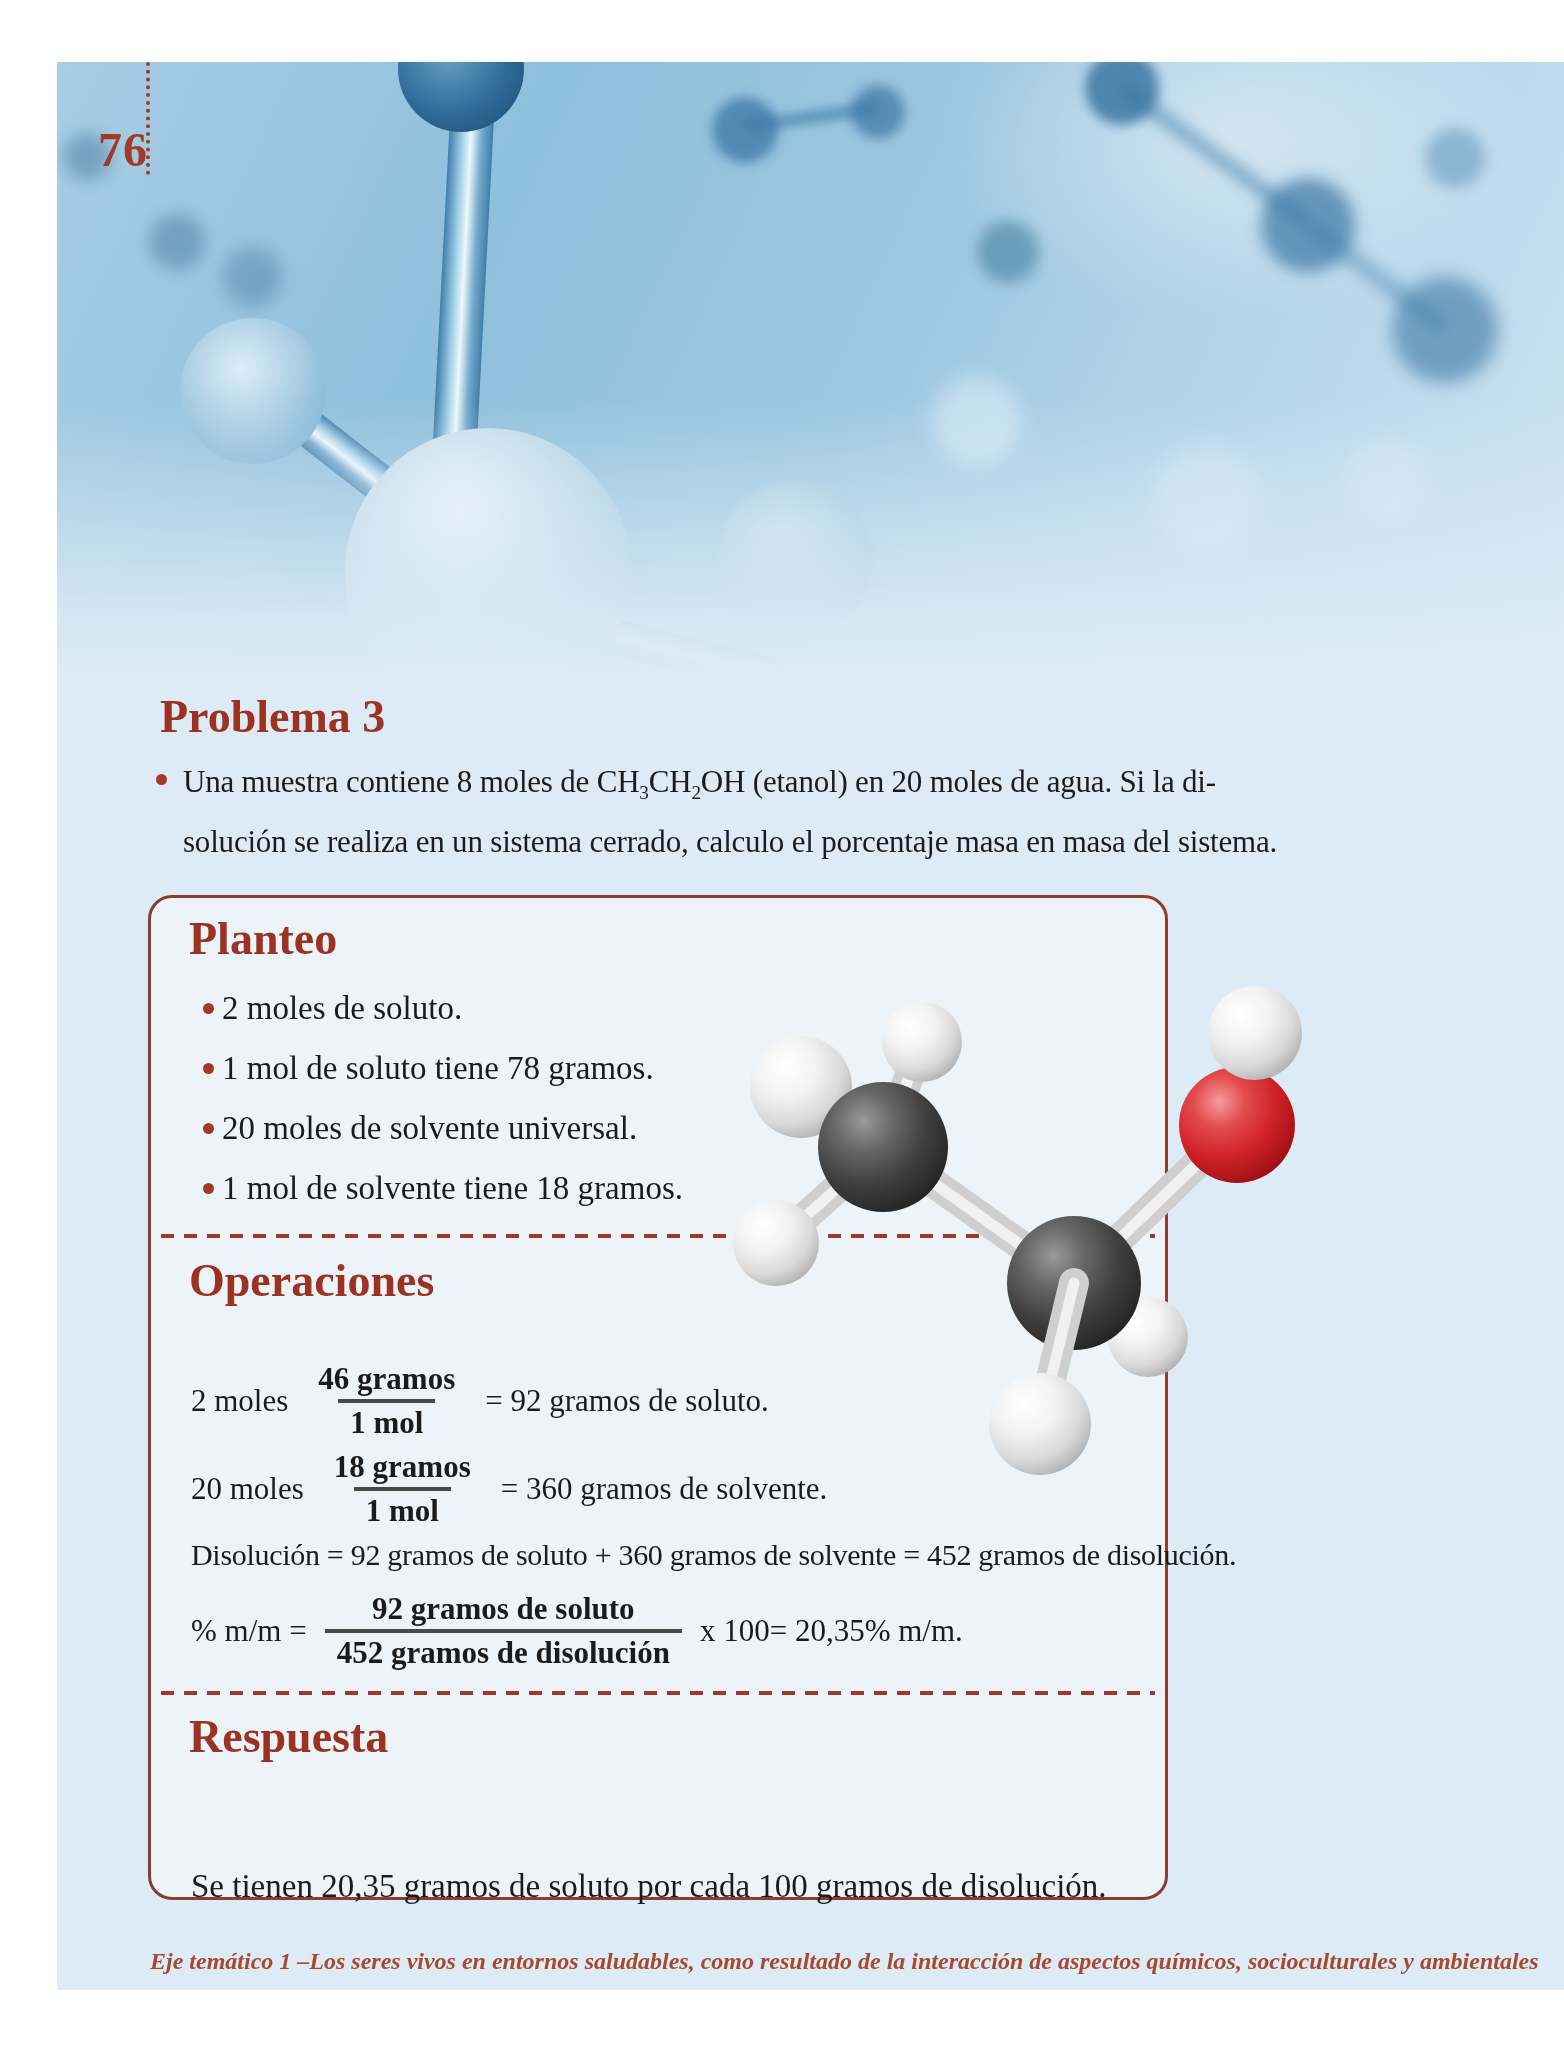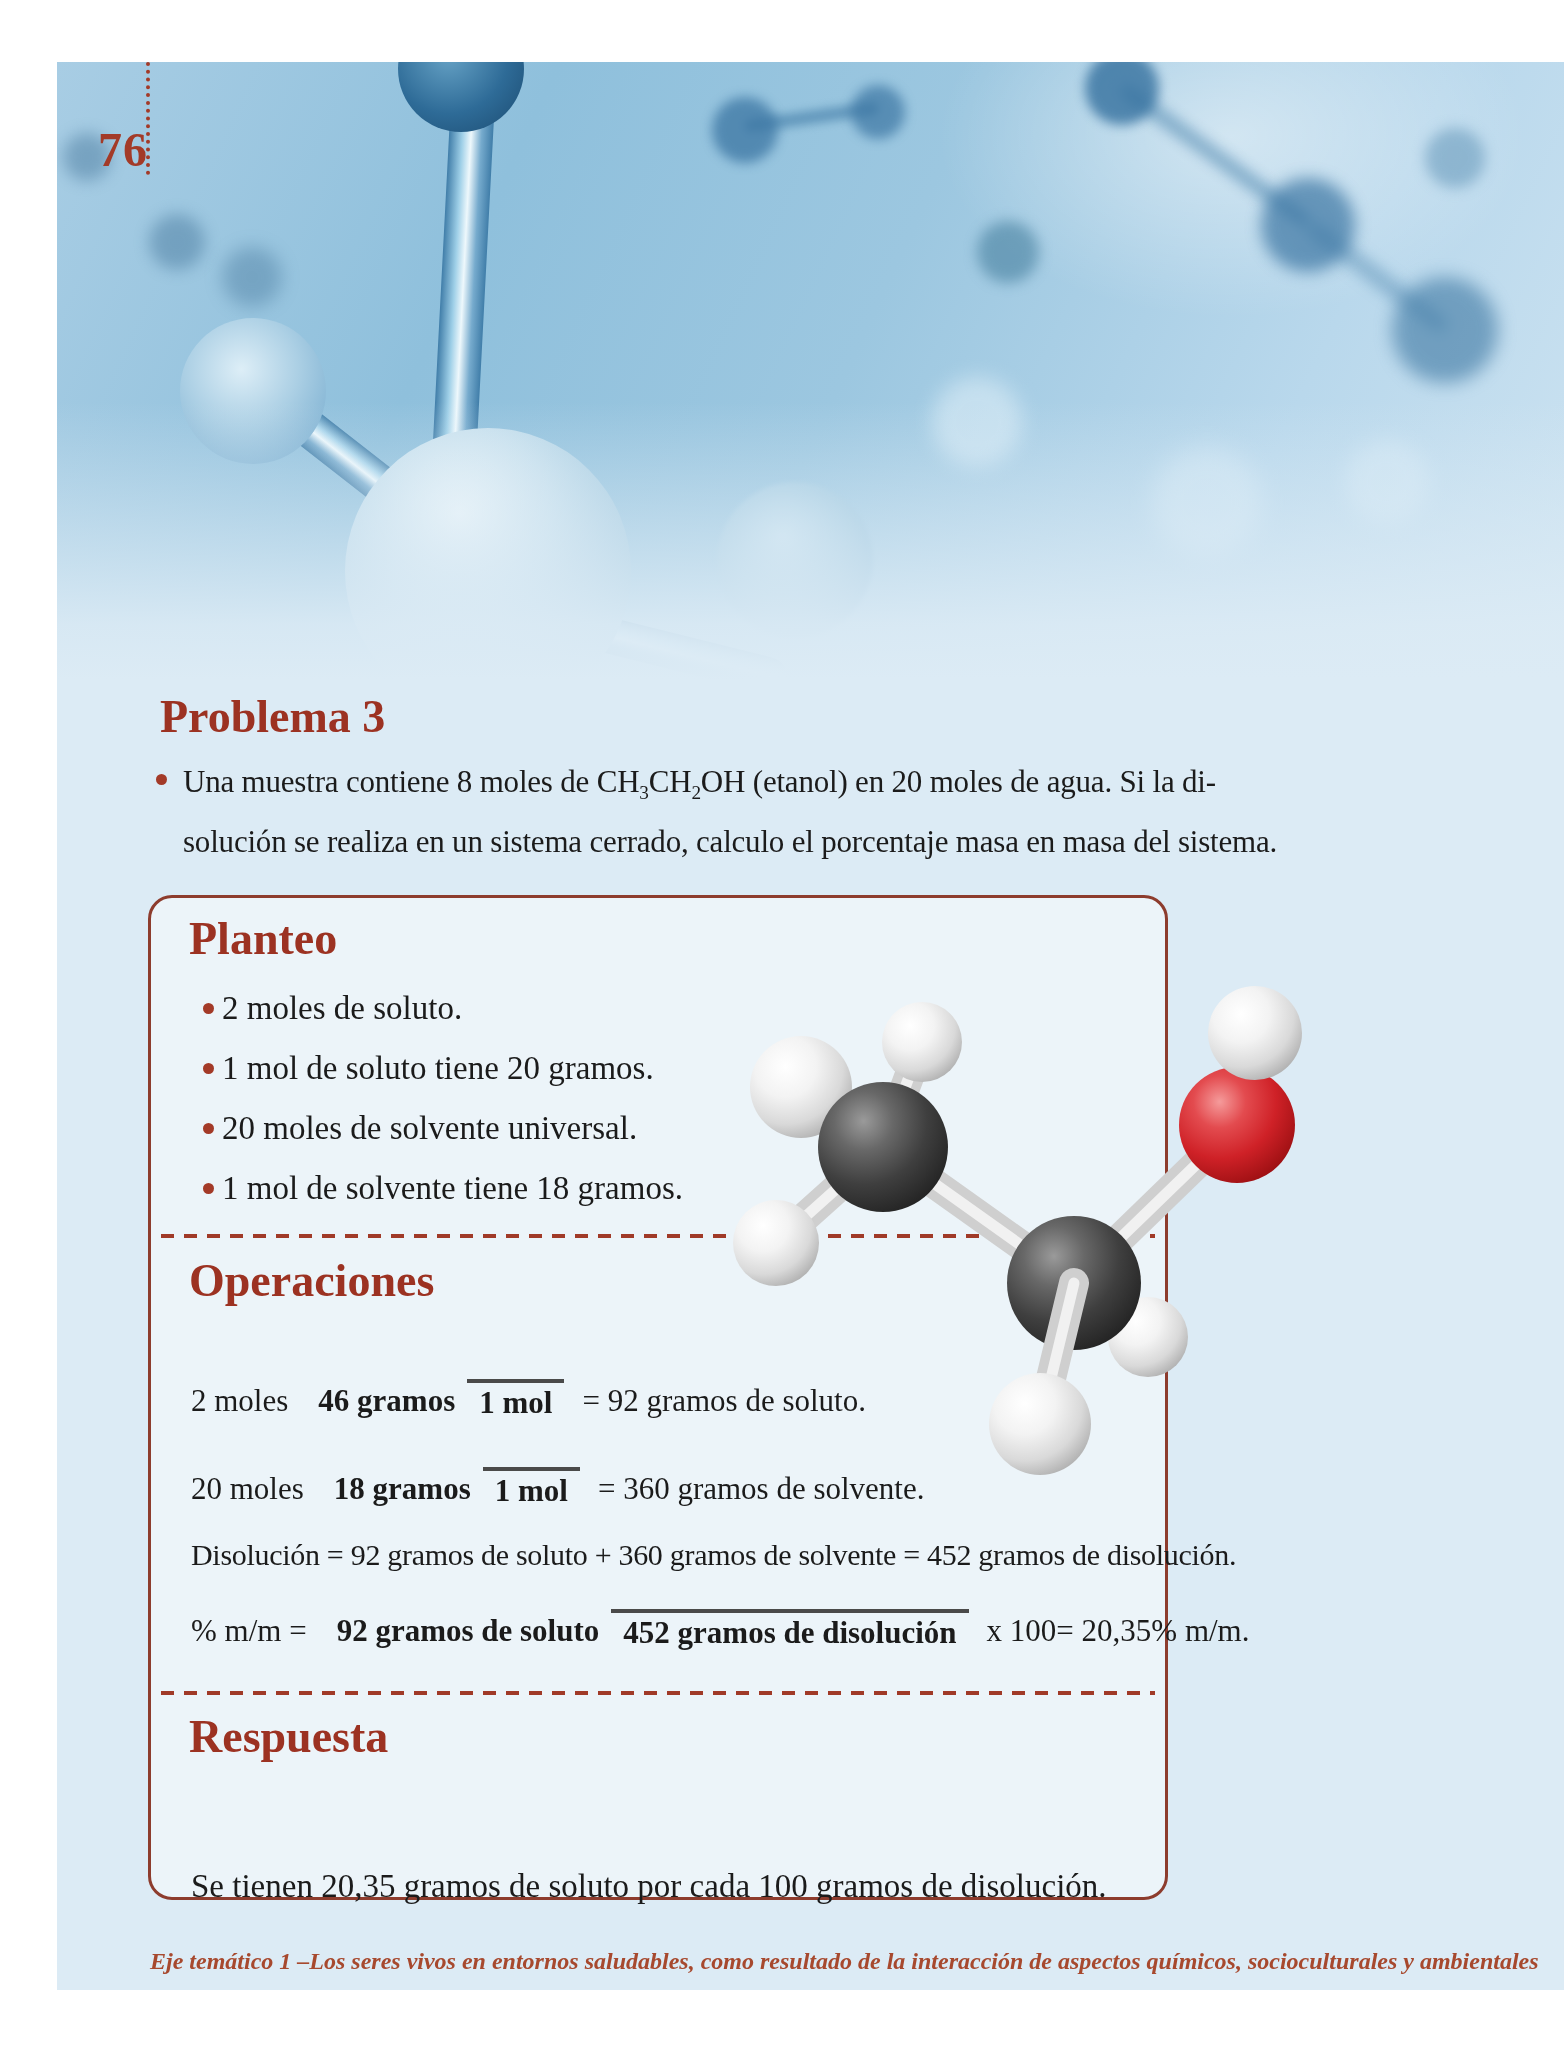--- a/index.html
+++ b/index.html
@@ -82,21 +82,21 @@
   .pl-item .dot { width:11px; height:11px; border-radius:50%; background:#a33a28; flex:none; }
   .dashline { position:absolute; left:10px; right:10px; height:4px;
     background:repeating-linear-gradient(90deg, #a03a28 0 13px, transparent 13px 23px); }
   .dash1 { top:336px; }
   .dash2 { top:793px; }
   .frow { position:absolute; left:40px; display:flex; align-items:center; gap:12px;
     font-size:31px; white-space:nowrap; }
   .frow1 { top:438px; height:130px; }
   .frow2 { top:526px; height:130px; }
   .frow4 { top:666px; height:134px; }
-  .frac { display:inline-flex; flex-direction:row; align-items:center; margin:0 6px; }
+  .frac { display:inline-flex; flex-direction:column; align-items:center; margin:0 6px; }
   .frac .num, .frac .den { font-weight:bold; padding:2px 12px; text-align:center; }
   .frac .den { border-top:4px solid #4a4a4a; }
   .disolucion { position:absolute; left:40px; top:640px; font-size:30px; letter-spacing:-0.3px;
     white-space:nowrap; }
   .answer { position:absolute; left:40px; top:930px; font-size:33px;margin-top:40px; }
 
   
   .molecule { position:absolute; left:720px; top:980px; z-index:3; }
 
   
@@ -146,21 +146,21 @@
 </div>
 
 <div class="box">
   <h3 class="h-planteo">Planteo</h3>
   <div class="pl-item" style="top:92px">
       <span class="dot"></span>
       <span>2 moles de soluto.</span>
     </div>
   <div class="pl-item" style="top:152px">
       <span class="dot"></span>
-      <span>1 mol de soluto tiene 20 gramos.</span>
+      <span>1 mol de soluto tiene 78 gramos.</span>
     </div>
   <div class="pl-item" style="top:212px">
       <span class="dot"></span>
       <span>20 moles de solvente universal.</span>
     </div>
   <div class="pl-item" style="top:272px">
       <span class="dot"></span>
       <span>1 mol de solvente tiene 18 gramos.</span>
     </div>
 

